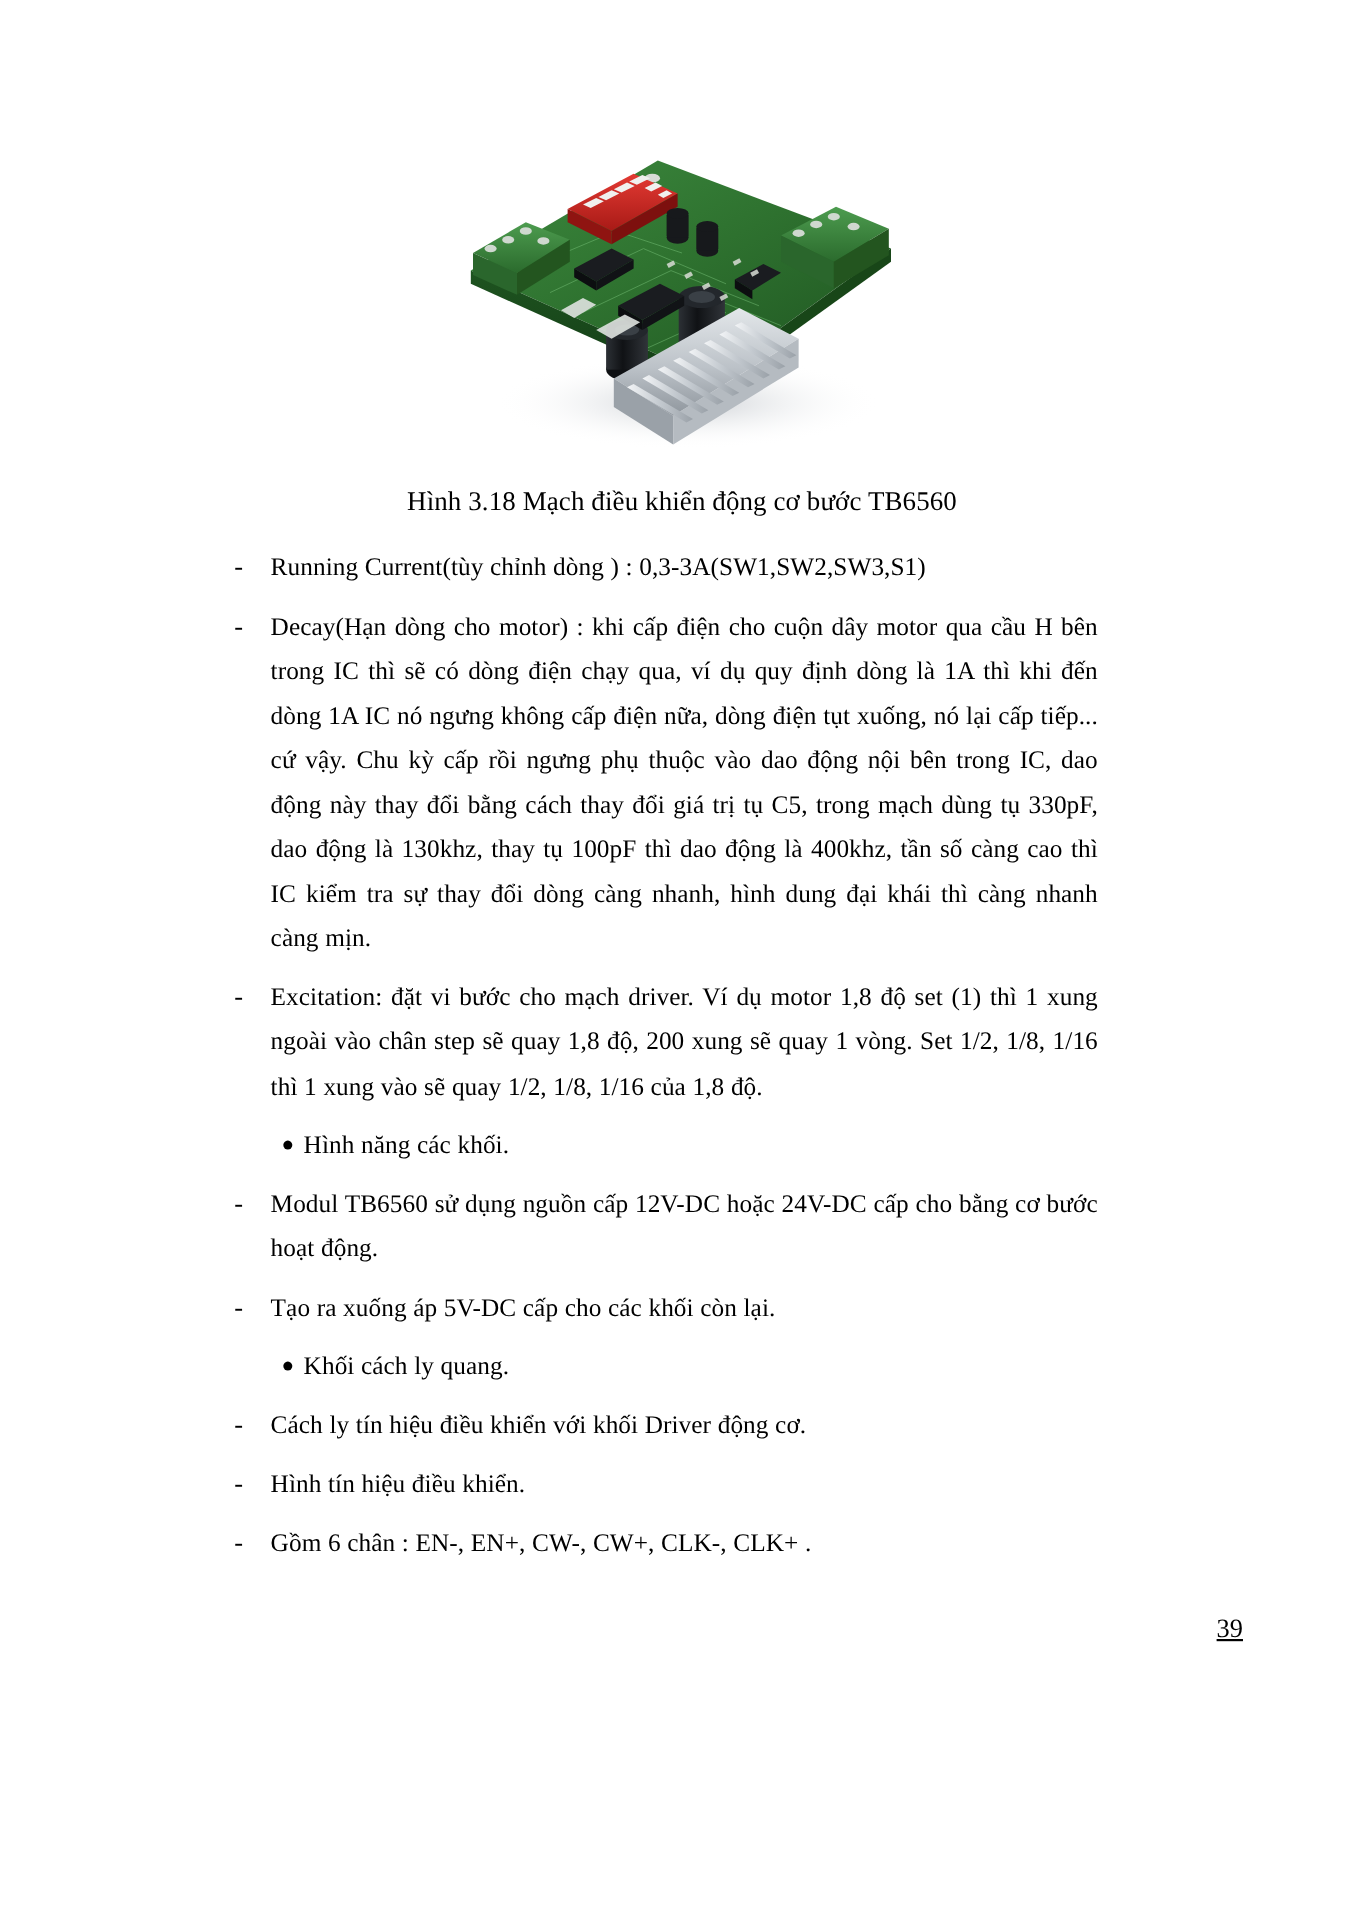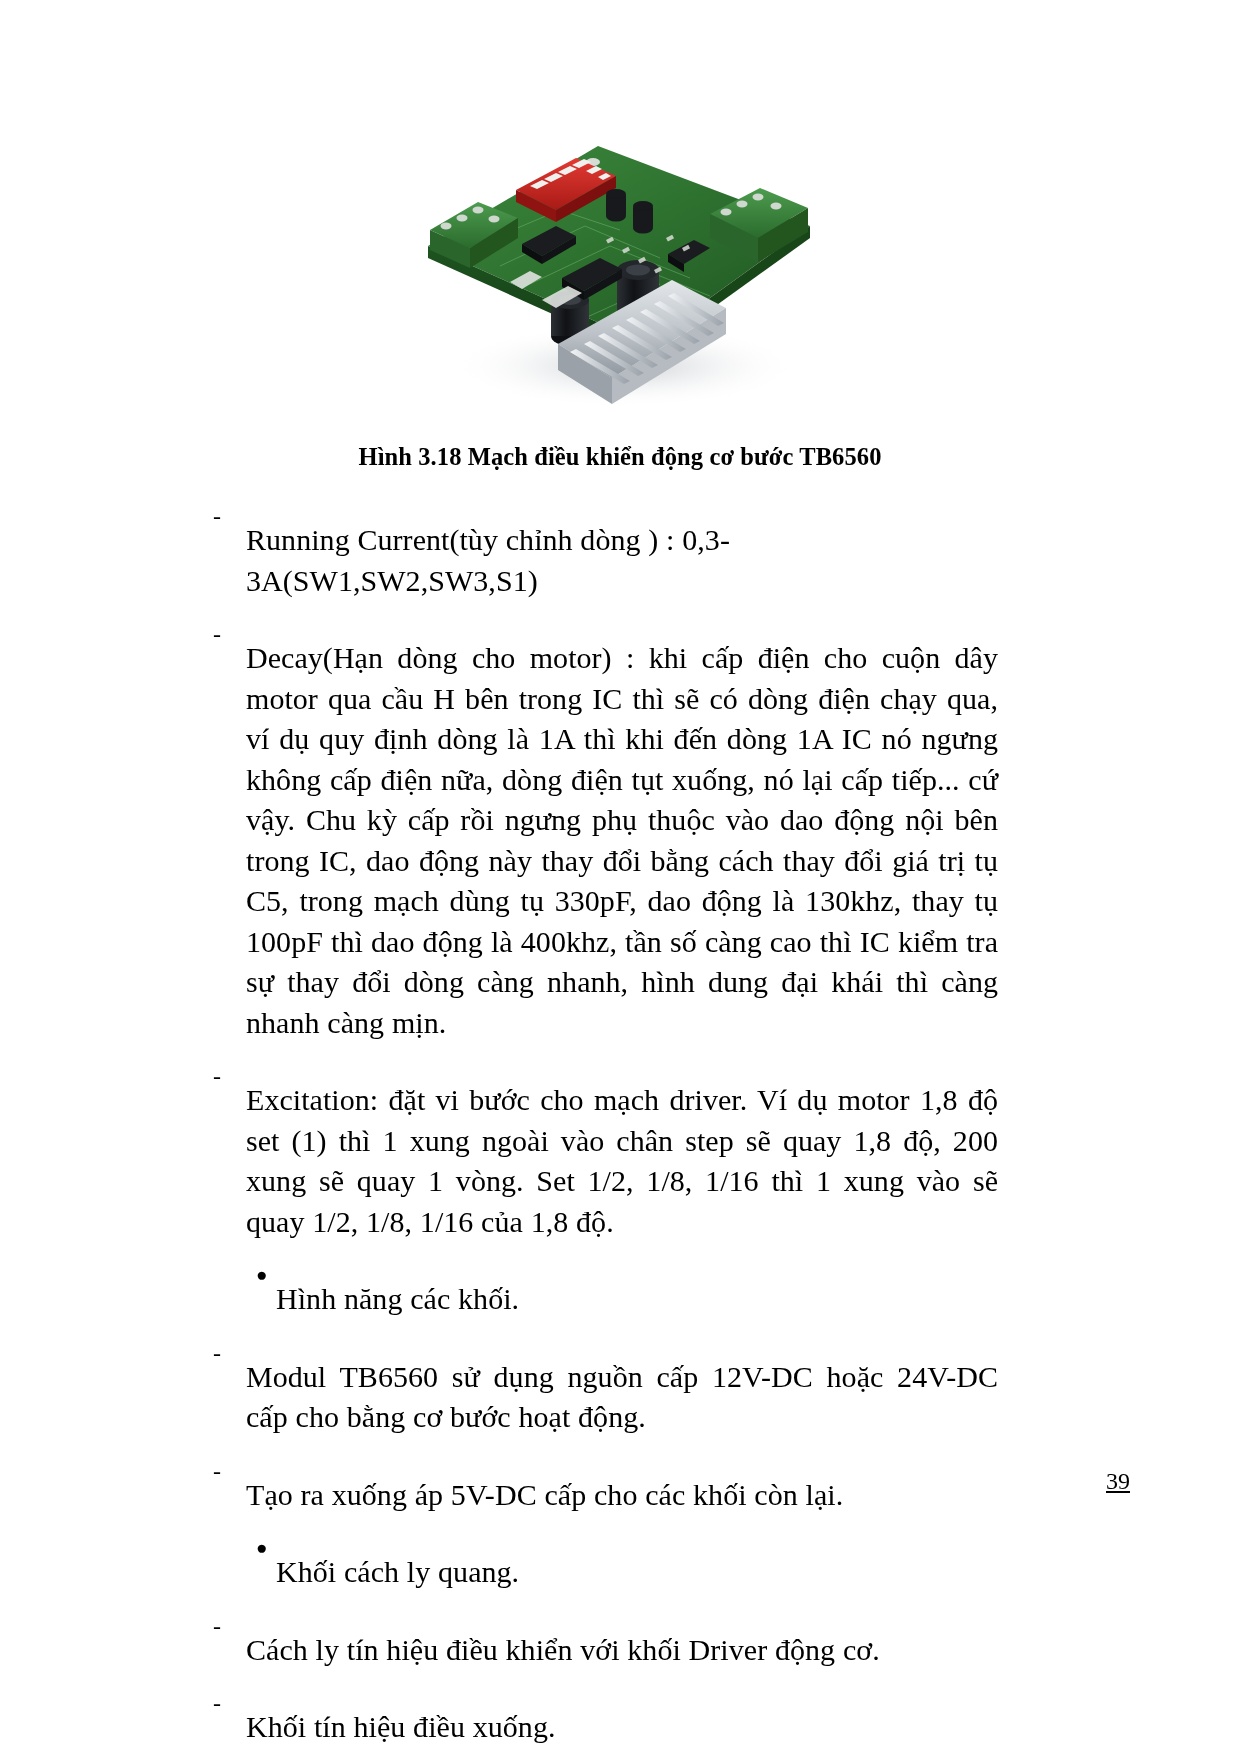--- a/index.html
+++ b/index.html
@@ -35,21 +35,20 @@
   .board-photo svg { display: block; }
 
   .figure-caption {
     position: absolute;
     left: 0;
     top: 443px;
     width: 1240px;
     text-align: center;
     font-size: 24.5px;
     letter-spacing: 0.1px;
-    font-weight: bold;
   }
 
   
   .content {
     position: absolute;
     left: 208px;
     top: 496px;
     width: 790px;
   }
   .bullet-row {
@@ -71,27 +70,26 @@
     width: 68px;
     flex: 0 0 68px;
     font-size: 19px;
     line-height: 40.5px;
     text-align: left;
     padding-left: 48px;
     box-sizing: border-box;
   }
   .btext {
     flex: 1 1 auto;
-    font-size: 30px;
+    font-size: 23px;
     line-height: 40.5px;
     text-align: justify;
     text-justify: inter-word;
     letter-spacing: 0.05px;
     word-spacing: 0.2px;
-    margin-top: 24px;
   }
   .btext.nojust { text-align: left; }
 
   
   .page-number {
     position: absolute;
     right: 110px;
     top: 1468px;
     font-size: 24px;
     text-decoration: underline;
@@ -310,21 +308,21 @@
       <span class="btext nojust">Khối cách ly quang.</span>
     </div>
 
     <div class="bullet-row">
       <span class="dash-marker">-</span>
       <span class="btext nojust">Cách ly tín hiệu điều khiển với khối Driver động cơ.</span>
     </div>
 
     <div class="bullet-row">
       <span class="dash-marker">-</span>
-      <span class="btext nojust">Khối tín hiệu điều xuống.</span>
+      <span class="btext nojust">Hình tín hiệu điều khiển.</span>
     </div>
 
     <div class="bullet-row">
       <span class="dash-marker">-</span>
       <span class="btext nojust">Gồm 6 chân : EN-, EN+, CW-, CW+, CLK-, CLK+ .</span>
     </div>
 
   </div>
 
   <div class="page-number">39</div>

